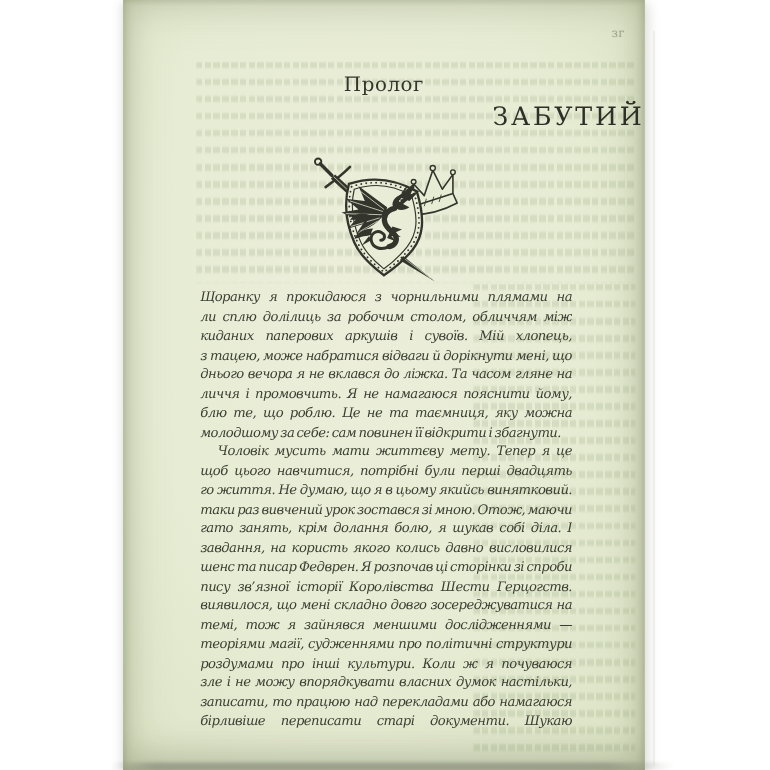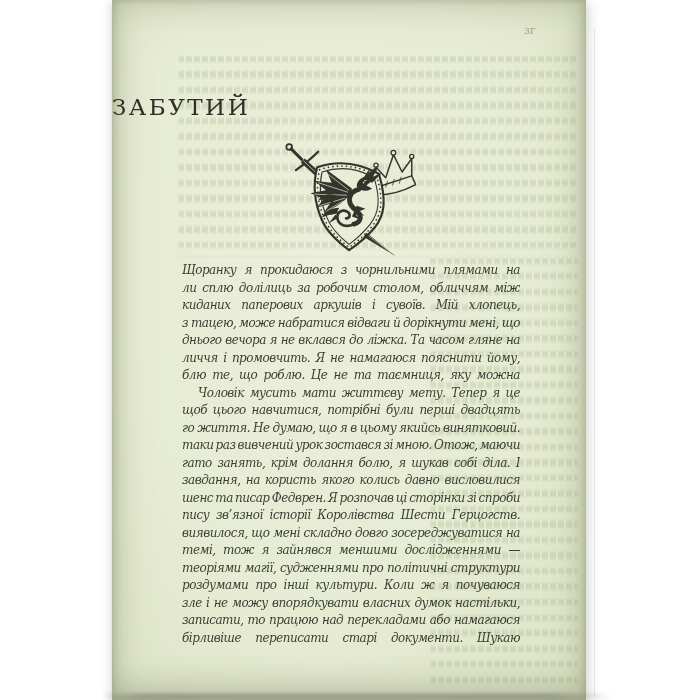--- a/index.html
+++ b/index.html
@@ -16,26 +16,26 @@
           inset -3px 0 6px rgba(105,115,80,.18),
           4px 2px 10px rgba(95,100,80,.20),
           -3px 2px 8px rgba(95,100,80,.14);}
   
   .bleed{position:absolute;filter:blur(1.1px);opacity:.5;pointer-events:none;
          background:repeating-linear-gradient(to bottom, rgba(125,145,100,.34) 0 6px, transparent 6px 15.5px);
          -webkit-mask-image:repeating-linear-gradient(90deg,#000 0 6px,transparent 6px 8px);
                  mask-image:repeating-linear-gradient(90deg,#000 0 6px,transparent 6px 8px);}
   .bleed-top{left:66px;top:56px;width:400px;height:202px;}
   .bleed-right{left:318px;top:258px;width:148px;height:430px;}
-  .bleed-num{position:absolute;left:412px;top:25px;font:11px/1 "DejaVu Serif","Liberation Serif",serif;
+  .bleed-num{position:absolute;left:444px;top:25px;font:11px/1 "DejaVu Serif","Liberation Serif",serif;
              color:rgba(110,125,92,.62);filter:blur(.5px);}
   
   .kicker{position:absolute;top:67px;left:0;width:100%;text-align:center;
           font:18px/1.2 "DejaVu Serif","Liberation Serif",serif;letter-spacing:.5px;color:#34352c;}
-  .title{position:absolute;top:94px;left:0;width:100%;text-align:left;
+  .title{position:absolute;top:94px;left:0;width:100%;text-align:right;
          font:23px/1.2 "DejaVu Serif","Liberation Serif",serif;letter-spacing:2.5px;color:#2e2f27;}
   
   .emblem{position:absolute;left:156px;top:140px;}
   
   .bodytext{position:absolute;left:70px;top:262px;width:338px;color:#3b3f33;}
   .line{font:italic 12px/17.5px "DejaVu Serif","Liberation Serif",serif;
         letter-spacing:-0.5px;word-spacing:-1.2px;height:17.5px;overflow:hidden;
         text-align:justify;text-align-last:justify;}
   .line.last{text-align-last:left;}
   .line.indent{text-indent:16px;}
@@ -49,20 +49,21 @@
 <body>
 
 <div class="stage">
 
   <div class="page">
 
     <div class="bleed bleed-top"></div>
     <div class="bleed bleed-right"></div>
     <div class="bleed-num">зг</div>
 
+    <div class="kicker">Пролог</div>
     <div class="title">ЗАБУТИЙ</div>
 
     <svg class="emblem" width="164" height="121" viewBox="0 0 170 125">
       <g stroke="#33342b" fill="none" stroke-linecap="round">
         <circle cx="22" cy="7" r="3" stroke-width="1.8"></circle>
         <path d="M24,9 L35,20" stroke-width="3.2"></path>
         <path d="M29,31 C36,26 45,19 52,12" stroke-width="2.4"></path>
         <path d="M38,19 L61,40 L57,44 L34,23 Z" fill="#33342b" stroke="none"></path>
         <path d="M37,21.5 L58,41.5" stroke="#e7ecd4" stroke-width="0.7"></path>
       </g>
@@ -102,20 +103,21 @@
     </svg>
 
     <div class="bodytext">
         <div class="line">Щоранку я прокидаюся з чорнильними плямами на руках. Інко-</div>
         <div class="line">ли сплю долілиць за робочим столом, обличчям між безладно роз-</div>
         <div class="line">киданих паперових аркушів і сувоїв. Мій хлопець, увійшовши</div>
         <div class="line">з тацею, може набратися відваги й дорікнути мені, що попере-</div>
         <div class="line">днього вечора я не вклався до ліжка. Та часом гляне на моє об-</div>
         <div class="line">личчя і промовчить. Я не намагаюся пояснити йому, навіщо ро-</div>
         <div class="line">блю те, що роблю. Це не та таємниця, яку можна передати</div>
+        <div class="line last">молодшому за себе: сам повинен її відкрити і збагнути.</div>
         <div class="line indent">Чоловік мусить мати життєву мету. Тепер я це знаю, але,</div>
         <div class="line">щоб цього навчитися, потрібні були перші двадцять літ мо-</div>
         <div class="line">го життя. Не думаю, що я в цьому якийсь винятковий. А все-</div>
         <div class="line">таки раз вивчений урок зостався зі мною. Отож, маючи неба-</div>
         <div class="line">гато занять, крім долання болю, я шукав собі діла. І обрав</div>
         <div class="line">завдання, на користь якого колись давно висловилися леді Пей-</div>
         <div class="line">шенс та писар Федврен. Я розпочав ці сторінки зі спроби за-</div>
         <div class="line">пису зв’язної історії Королівства Шести Герцогств. Однак</div>
         <div class="line">виявилося, що мені складно довго зосереджуватися на одній</div>
         <div class="line">темі, тож я зайнявся меншими дослідженнями — власними</div>

